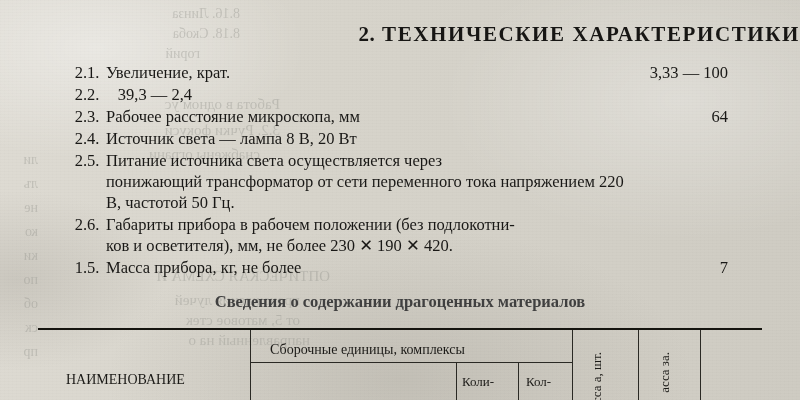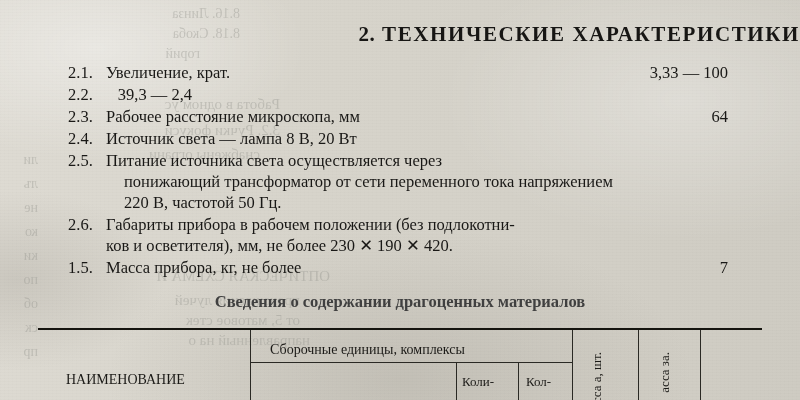--- a/index.html
+++ b/index.html
@@ -77,33 +77,32 @@
     display: flex;
     align-items: flex-start;
     font-size: 16.5px;
     line-height: 21px;
     margin-bottom: 1px;
     color: #191816;
   }
   .spec-num {
     width: 38px;
     flex: 0 0 38px;
-    text-align: left;
+    text-align: center;
   }
   .spec-body {
     flex: 1 1 auto;
     position: relative;
     padding-right: 6px;
   }
   .spec-line {
     display: block;
   }
   .spec-cont {
     display: block;
-    margin-left: 18px;
   }
   .spec-val {
     flex: 0 0 auto;
     text-align: right;
     white-space: nowrap;
     min-width: 86px;
     font-family: Liberation Serif, serif;
   }
   .subtitle {
     position: absolute;

